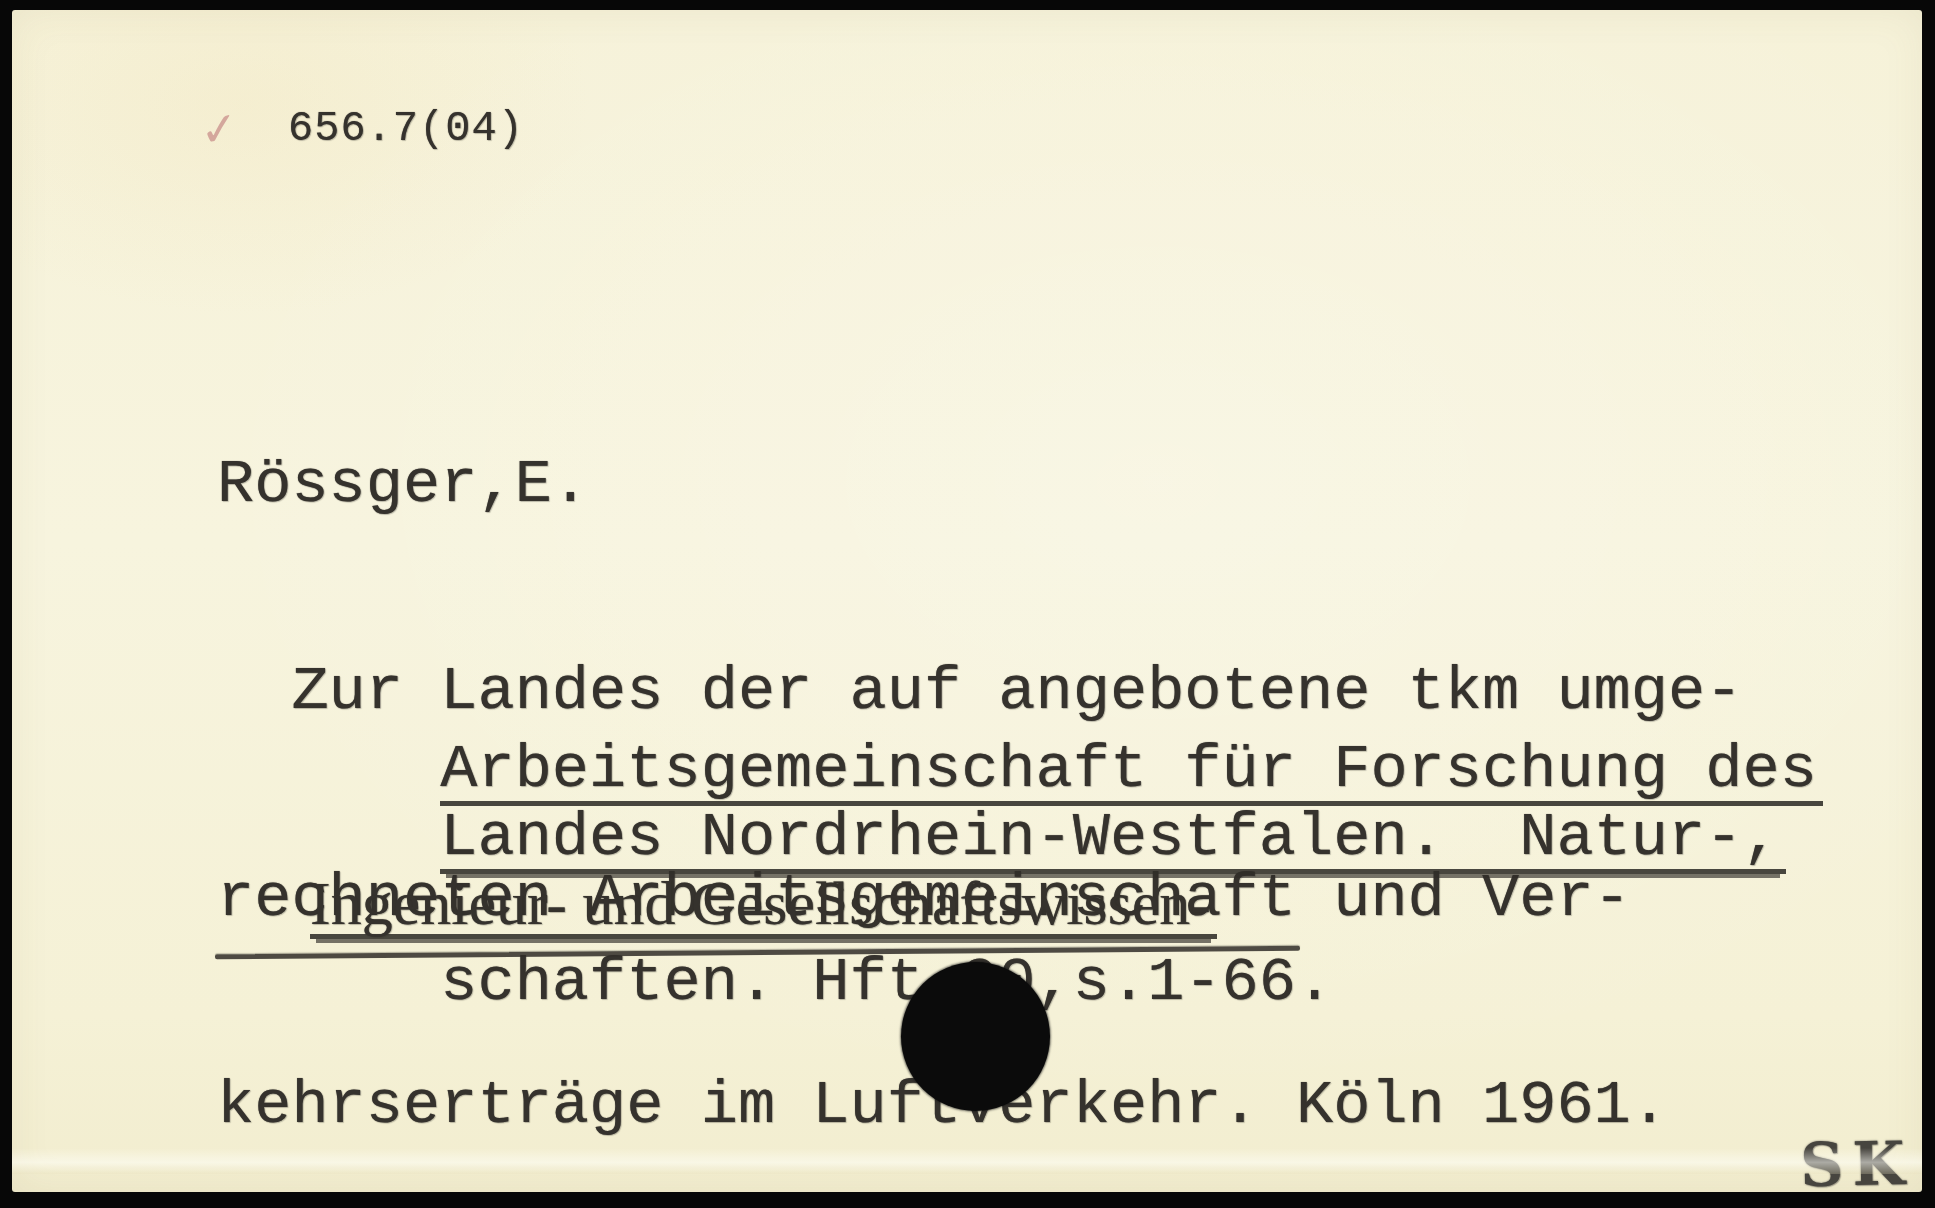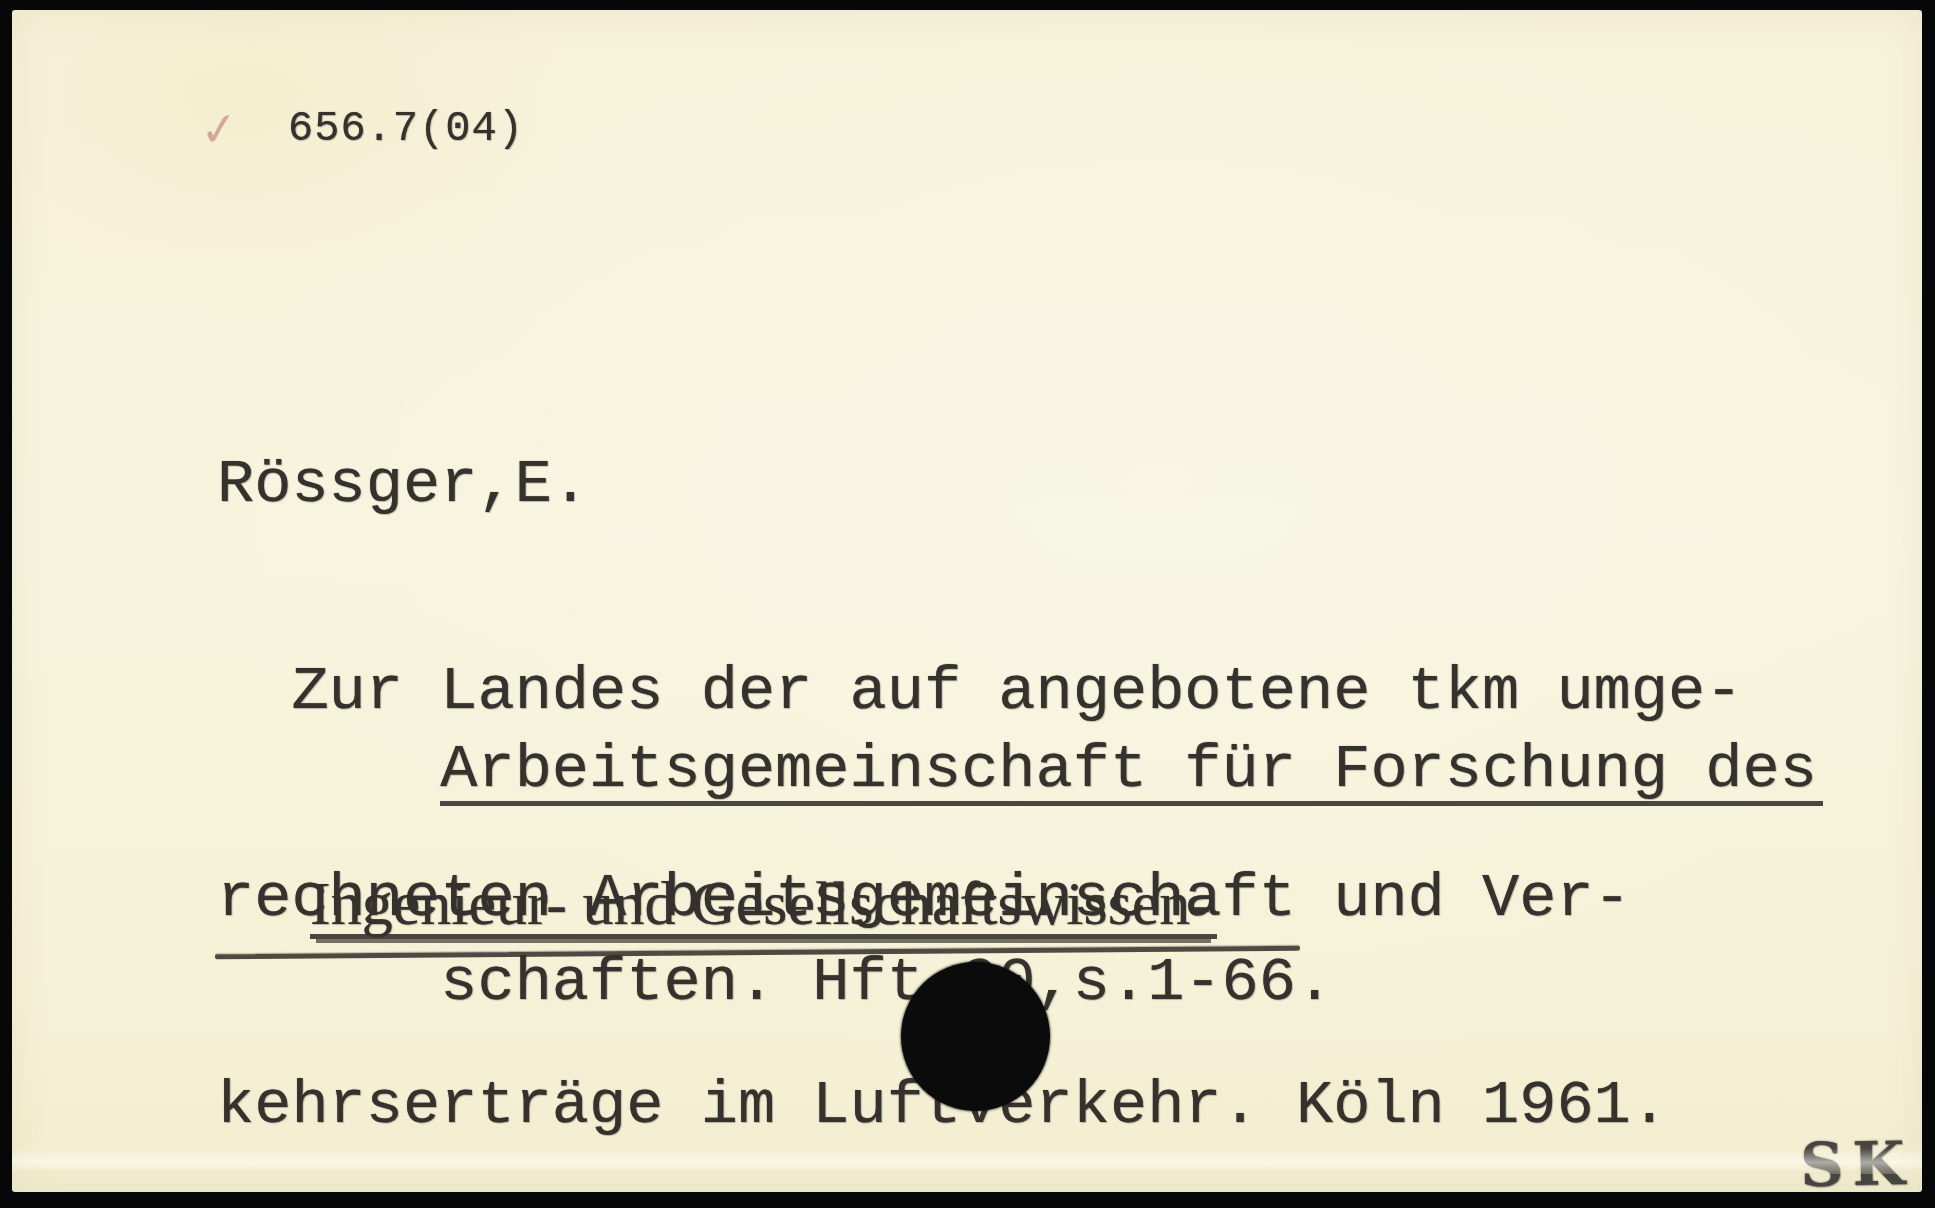--- a/index.html
+++ b/index.html
@@ -138,20 +138,23 @@
       <div>Rössger,E.</div>
       <div>  Zur Landes der auf angebotene tkm umge-</div>
       <div>rechneten Arbeitsgemeinschaft und Ver-</div>
       <div>kehrserträge im Luftverkehr. Köln 1961.</div>
       
     </div>
 
     <div class="series-line s1 typed">
       <span class="ul">Arbeitsgemeinschaft für Forschung des</span>
     </div>
+    <div class="series-line s2 typed">
+      <span class="ul ul-double">Landes Nordrhein-Westfalen.  Natur-,</span>
+    </div>
     <div class="series-line s3 typed">
       <span class="ul ul-double">Ingenieur- und Gesellschaftswissen-</span>
     </div>
     <div class="series-line s4 typed">
       <span>schaften. Hft.90,s.1-66.</span>
     </div>
     <div class="last-underline"></div>
 
     <div class="punch-hole"></div>
 

